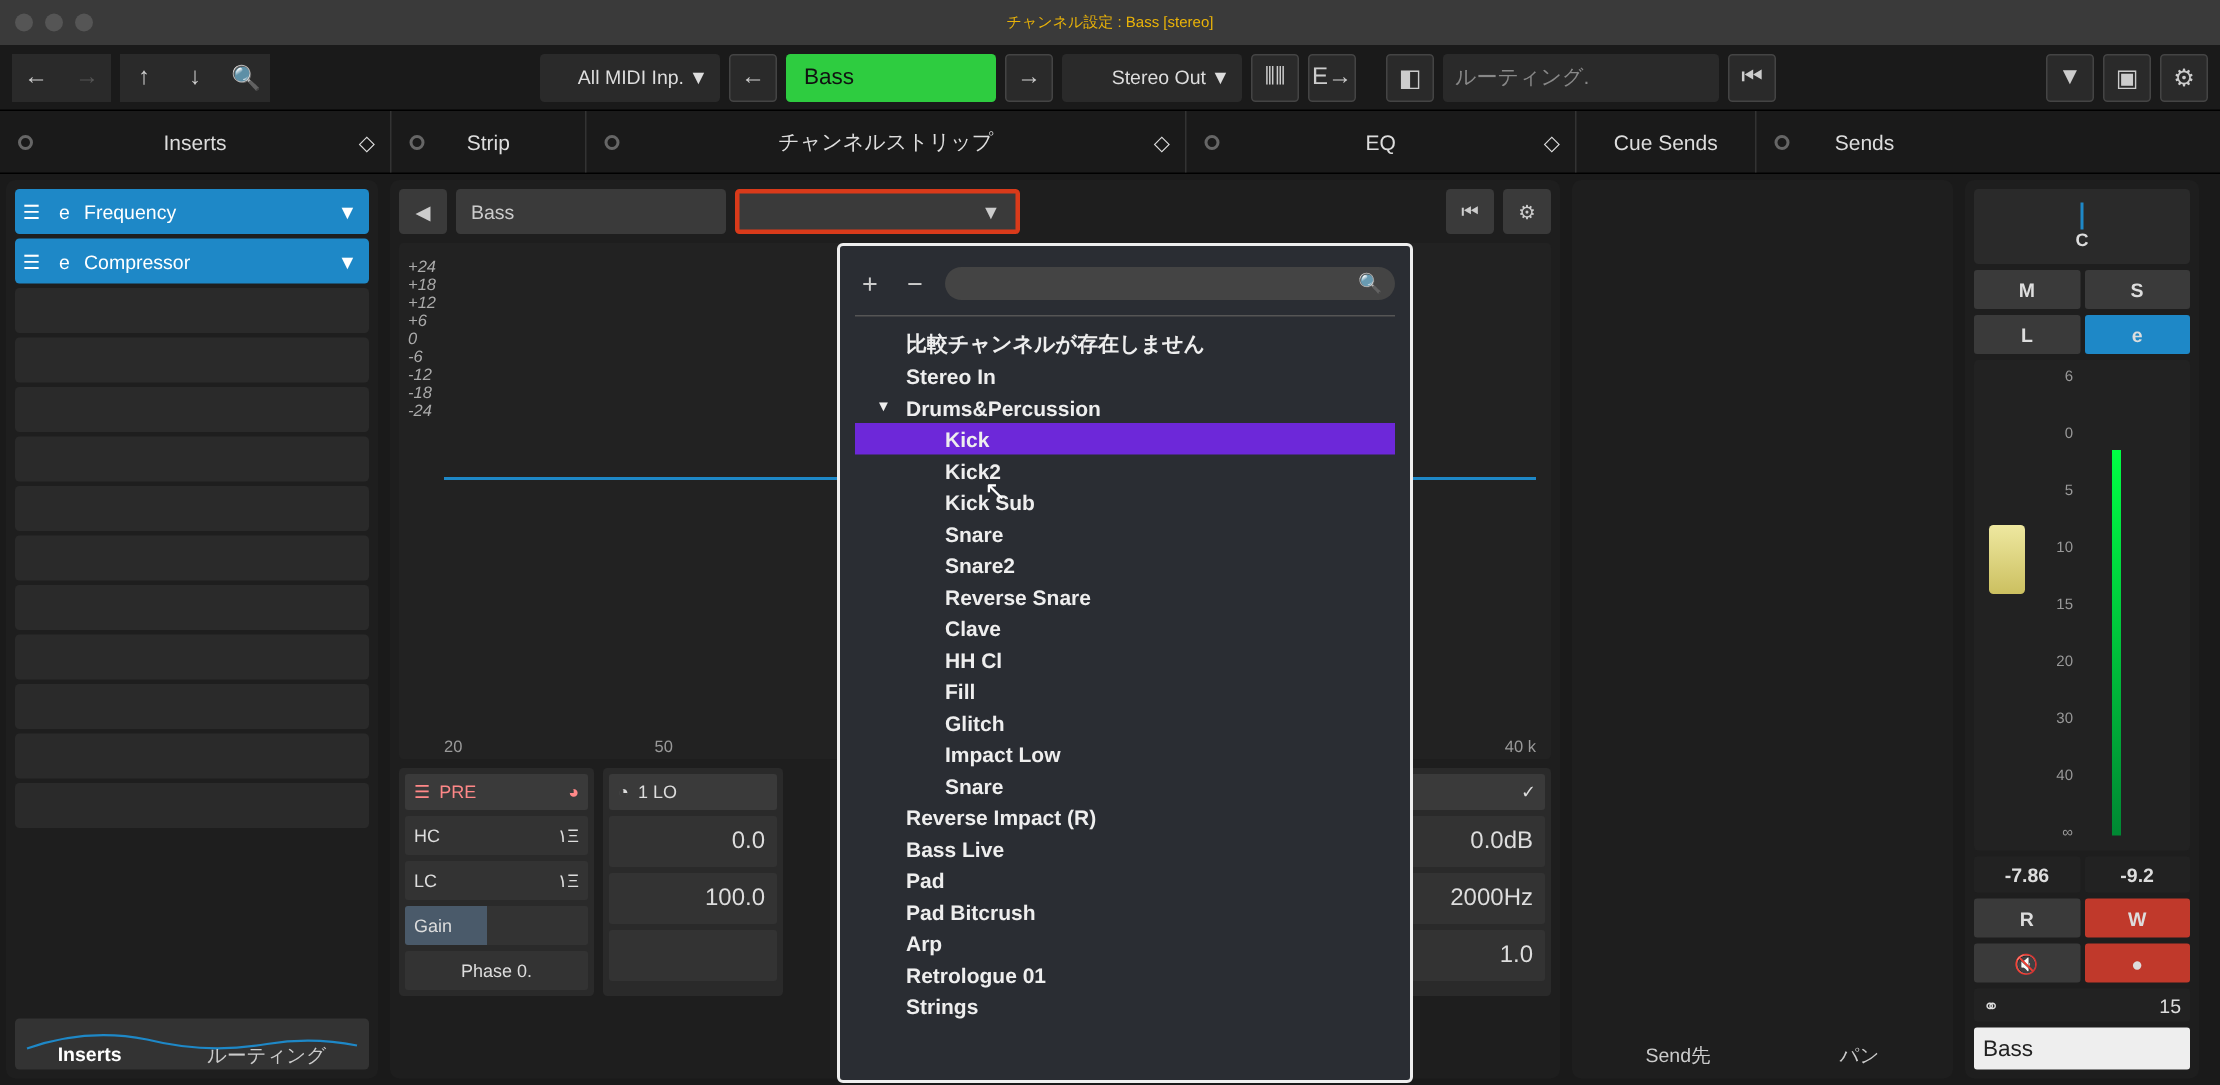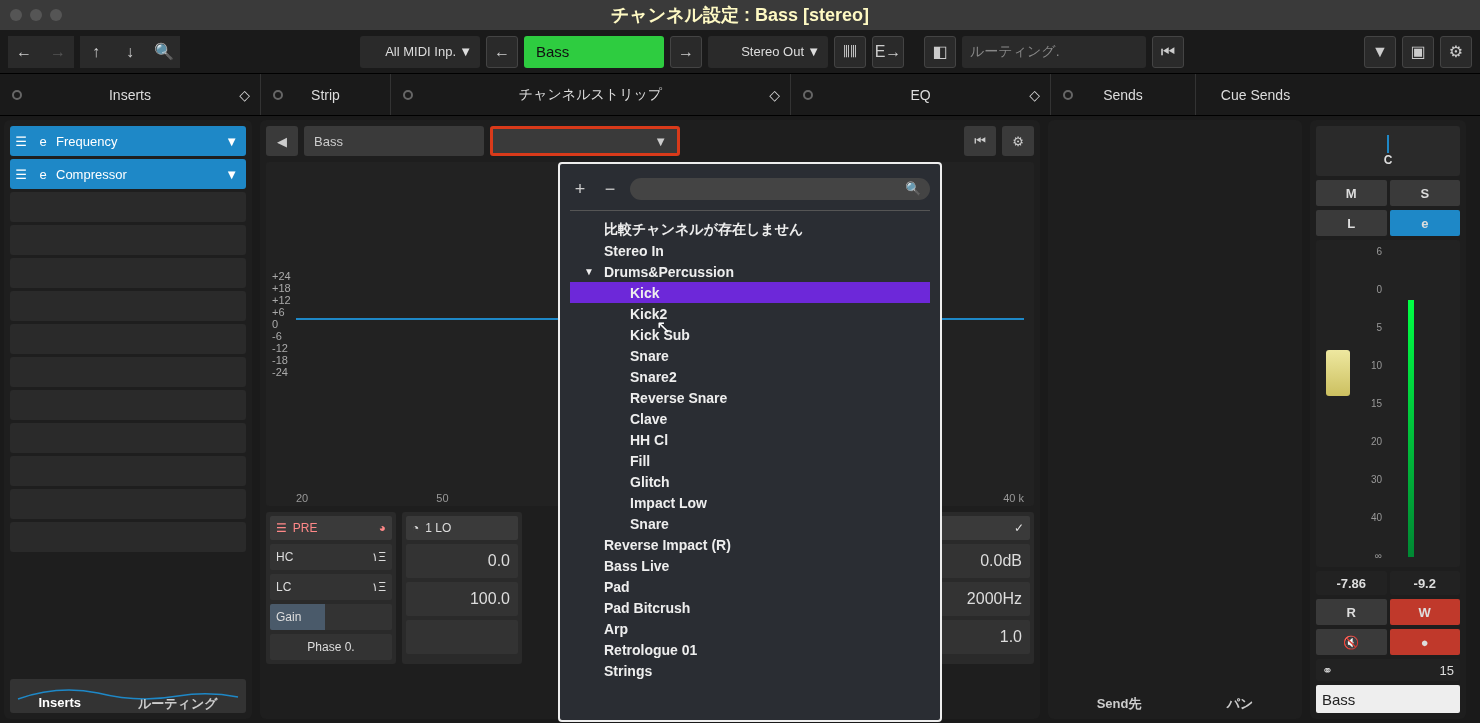--- a/index.html
+++ b/index.html
@@ -1,20 +1,20 @@
 <!DOCTYPE html>
 <html><head>
 <meta charset="utf-8">
 <style>
 * { margin: 0; padding: 0; box-sizing: border-box; font-family: -apple-system, "Helvetica Neue", Arial, sans-serif; }
 body { background: #1a1a1a; width: 1480px; height: 723px; overflow: hidden; color: #ddd; font-size: 13px; }
 .titlebar { height: 30px; background: #3a3a3a; display: flex; align-items: center; position: relative; }
 .traffic { display: flex; gap: 8px; padding-left: 10px; }
 .tdot { width: 12px; height: 12px; border-radius: 50%; background: #555; }
-.title { position: absolute; left: 50%; transform: translateX(-50%); color: #fef9c3; font-size: 18px; font-weight: bold; }
+.title { position: absolute; left: 50%; transform: translateX(-50%); color: #eab308; font-size: 10px; }
 .toolbar { height: 44px; background: #1a1a1a; display: flex; align-items: center; padding: 0 8px; gap: 6px; border-bottom: 1px solid #000; }
 .tbtn { background: #2a2a2a; border: 1px solid #444; color: #ccc; height: 32px; min-width: 32px; display: flex; align-items: center; justify-content: center; cursor: pointer; font-size: 16px; border-radius: 3px; }
 .tgrp { display: flex; gap: 2px; background: #2a2a2a; border-radius: 3px; }
 .tgrp .tbtn { border: none; border-radius: 0; }
 .routing-sel { background: #2a2a2a; color: #ddd; height: 32px; padding: 0 24px 0 10px; display: flex; align-items: center; position: relative; min-width: 120px; border-radius: 3px; justify-content: flex-end; }
 .routing-sel .tri { position: absolute; right: 8px; }
 .chname { background: #2ecc40; color: #083; height: 32px; padding: 0 12px; display: flex; align-items: center; min-width: 140px; font-weight: 500; font-size: 15px; border-radius: 3px; color: #111; }
 .preset-fld { background: #2a2a2a; flex: 1; height: 32px; display: flex; align-items: center; padding: 0 8px; color: #888; font-size: 14px; border-radius: 3px; max-width: 220px; }
 .panels { display: flex; height: 42px; border-bottom: 1px solid #000; }
 .panel-tab { display: flex; align-items: center; justify-content: center; position: relative; font-size: 14px; font-weight: 500; color: #ddd; }
@@ -40,21 +40,21 @@
 .center-col { width: 780px; position: relative; padding: 6px; }
 .eq-head { display: flex; gap: 6px; margin-bottom: 6px; align-items: center; }
 .hb { background: #3a3a3a; height: 30px; display: flex; align-items: center; justify-content: center; border-radius: 3px; color: #ccc; }
 .hb.back { width: 32px; }
 .hb.bass { width: 180px; justify-content: flex-start; padding-left: 10px; }
 .hb.compare { width: 190px; border: 3px solid #d93a1a; justify-content: flex-end; padding-right: 10px; }
 .hb.rewind { width: 32px; }
 .hb.gear { width: 32px; }
 .spacer { flex: 1; }
 .eq-canvas { background: #222; height: 344px; border-radius: 3px; position: relative; overflow: hidden; }
-.y-lbls { position: absolute; left: 6px; top: 0; bottom: 20px; display: flex; flex-direction: column; justify-content: center; font-size: 11px; color: #aaa; padding: 10px 0; }
+.y-lbls { position: absolute; left: 6px; top: 0; bottom: 20px; display: flex; flex-direction: column; justify-content: flex-start; font-size: 11px; color: #aaa; padding: 10px 0; font-style: italic; }
 .x-lbls { position: absolute; bottom: 2px; left: 30px; right: 10px; display: flex; justify-content: space-between; font-size: 11px; color: #999; }
 .zero-line { position: absolute; left: 30px; right: 10px; top: 156px; height: 2px; background: #1e88c7; }
 .eq-bands { display: flex; gap: 6px; margin-top: 6px; }
 .band { background: #2a2a2a; flex: 1; border-radius: 3px; padding: 4px; display: flex; flex-direction: column; gap: 4px; }
 .band-hd { background: #3a3a3a; height: 24px; display: flex; align-items: center; padding: 0 6px; font-size: 12px; color: #ddd; border-radius: 2px; }
 .band-hd.pre { color: #f88; }
 .band-row { background: #333; height: 26px; display: flex; align-items: center; justify-content: space-between; padding: 0 6px; font-size: 12px; border-radius: 2px; }
 .band-val { background: #333; height: 34px; display: flex; align-items: center; justify-content: flex-end; padding: 0 8px; font-size: 16px; border-radius: 2px; }
 .sends-col { width: 254px; padding: 6px; }
 .meter-col { width: 156px; padding: 6px; display: flex; flex-direction: column; gap: 4px; }
@@ -74,21 +74,21 @@
 .rw-row { display: flex; gap: 3px; }
 .rw-btn { flex: 1; height: 26px; display: flex; align-items: center; justify-content: center; font-weight: bold; border-radius: 2px; }
 .rw-btn.r { background: #3a3a3a; }
 .rw-btn.w { background: #c0392b; }
 .rec-row { display: flex; gap: 3px; }
 .rec-btn { flex: 1; height: 26px; background: #3a3a3a; display: flex; align-items: center; justify-content: center; border-radius: 2px; }
 .rec-btn.rec { background: #c0392b; }
 .link-row { height: 22px; background: #222; display: flex; align-items: center; justify-content: space-between; padding: 0 6px; border-radius: 2px; }
 .ch-name-box { height: 28px; background: #eee; color: #222; display: flex; align-items: center; padding: 0 6px; font-size: 15px; font-weight: 500; border-radius: 2px; }
 .bottom-tabs { position: absolute; bottom: 0; left: 6px; right: 6px; display: flex; justify-content: space-around; font-size: 13px; }
-.bottom-tab { padding: 6px 12px; color: #ccc; font-weight: bold; }
+.bottom-tab { padding: 6px 12px; color: #ccc; }
 .bottom-tab.active { font-weight: bold; color: #fff; }
 .popup { position: absolute; left: 558px; top: 162px; width: 384px; height: 560px; background: #2a2d33; border: 2px solid #eee; border-radius: 4px; padding: 10px; z-index: 100; display: flex; flex-direction: column; }
 .popup-tb { display: flex; align-items: center; gap: 10px; padding: 4px 0 10px; border-bottom: 1px solid #555; }
 .popup-tb .pm { font-size: 18px; color: #ccc; width: 20px; text-align: center; }
 .search { flex: 1; height: 22px; background: #444; border-radius: 11px; position: relative; }
 .search .mag { position: absolute; right: 8px; top: 3px; font-size: 13px; }
 .list { flex: 1; overflow: hidden; margin-top: 8px; }
 .li { height: 21px; display: flex; align-items: center; font-size: 14px; font-weight: bold; color: #eee; padding-left: 34px; }
 .li.hdr { padding-left: 34px; }
 .li.sub { padding-left: 60px; }
@@ -159,26 +159,26 @@
   <div class="panel-tab chstrip">
     <span class="byp"></span>
     <span>チャンネルストリップ</span>
     <span class="chev">◇</span>
   </div>
   <div class="panel-tab eq">
     <span class="byp"></span>
     <span>EQ</span>
     <span class="chev">◇</span>
   </div>
+  <div class="panel-tab cues">
+    <span>Cue Sends</span>
+  </div>
   <div class="panel-tab sends">
     <span class="byp"></span>
     <span>Sends</span>
-  </div>
-  <div class="panel-tab cues">
-    <span>Cue Sends</span>
   </div>
 </div>
 
 <div class="main">
 
   <div class="col inserts-col" style="position:relative">
     <div class="slot filled">
       <span class="ico">☰</span>
       <span class="ico">e</span>
       <span class="nm">Frequency</span>

